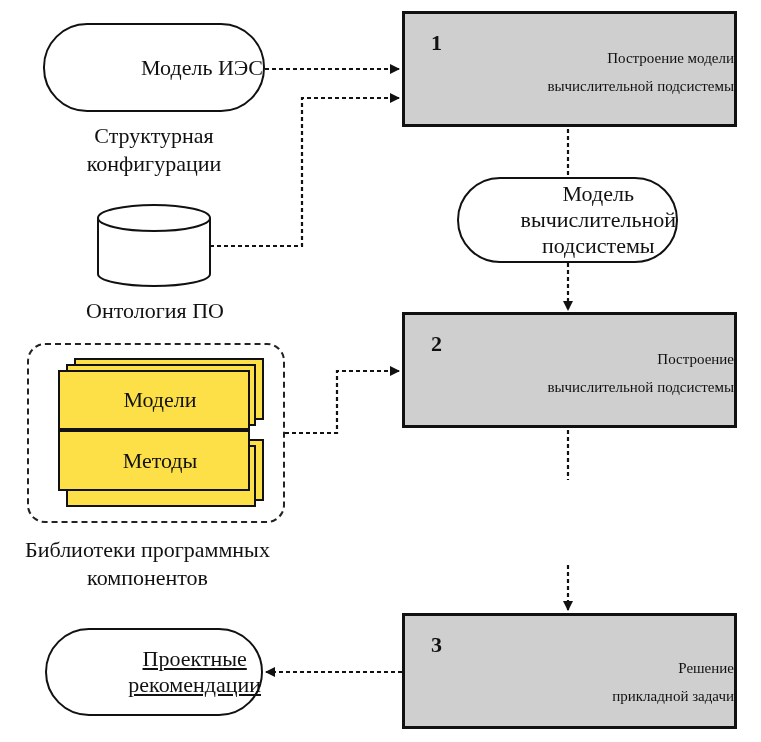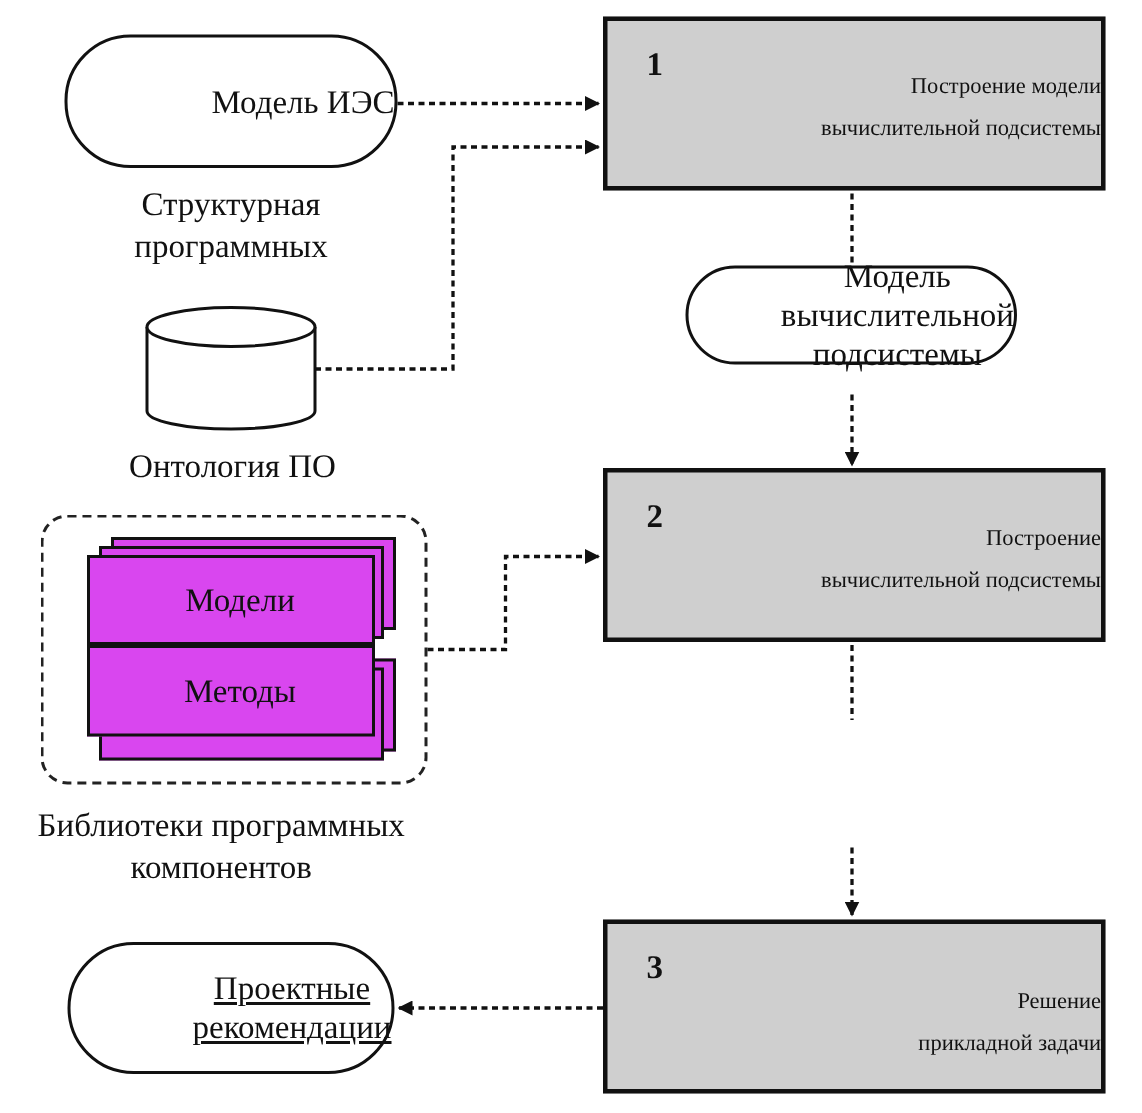--- a/index.html
+++ b/index.html
@@ -40,21 +40,21 @@
     white-space: pre-line;
     box-sizing: border-box;
   }
   .caption {
     position: absolute;
     text-align: center; font-size: 22px; line-height: 28px;
     white-space: pre-line;
   }
   .stack-card {
     position: absolute;
-    background: #d946ef; border: 2px solid #111;
+    background: #fde047; border: 2px solid #111;
     box-sizing: border-box;
     padding-left: 12px;
   }
   .stack-card.front {
     display: flex; align-items: center; justify-content: center;
     font-size: 22px;
   }
   .library-frame {
     position: absolute; left: 27px; top: 343px; width: 258px; height: 180px;
     border: 2px dashed #222; border-radius: 18px; box-sizing: border-box;
@@ -85,21 +85,21 @@
     <g fill="#fff" stroke="#111" stroke-width="2">
       <path d="M98,218 L98,274 A56,12 0 0 0 210,274 L210,218"></path>
       <ellipse cx="154" cy="218" rx="56" ry="13"></ellipse>
     </g>
   </svg>
 
   <div class="terminator" style="left:43px; top:23px; width:222px; height:89px;">
     <span>Модель ИЭС</span>
   </div>
   <div class="caption" style="left:43px; top:122px; width:222px;">Структурная
-программных</div>
+конфигурации</div>
 
   <div class="caption" style="left:44px; top:297px; width:222px;">Онтология ПО</div>
 
   <div class="library-frame"></div>
   <div>
     <div class="stack-card" style="left:74px; top:358px; width:190px; height:62px;"></div>
     <div class="stack-card" style="left:66px; top:364px; width:190px; height:62px;"></div>
     <div class="stack-card front" style="left:58px; top:370px; width:192px; height:60px;">
       <span>Модели</span>
     </div>
@@ -123,21 +123,21 @@
     <span class="num">2</span>
     <div class="title">Построение
 вычислительной подсистемы</div>
   </div>
   <div class="process" style="top:613px;">
     <span class="num">3</span>
     <div class="title" style="top:38px;margin-left:32px;">Решение
 прикладной задачи</div>
   </div>
 
-  <div class="terminator" style="left:457px; top:177px; width:221px; height:66px;">
+  <div class="terminator" style="left:457px; top:177px; width:221px; height:86px;">
     <span>Модель
 вычислительной
 подсистемы</span>
   </div>
 
   <div class="terminator" style="left:45px; top:628px; width:218px; height:88px;text-decoration:underline;">
     <span>Проектные
 рекомендации</span>
   </div>
 

